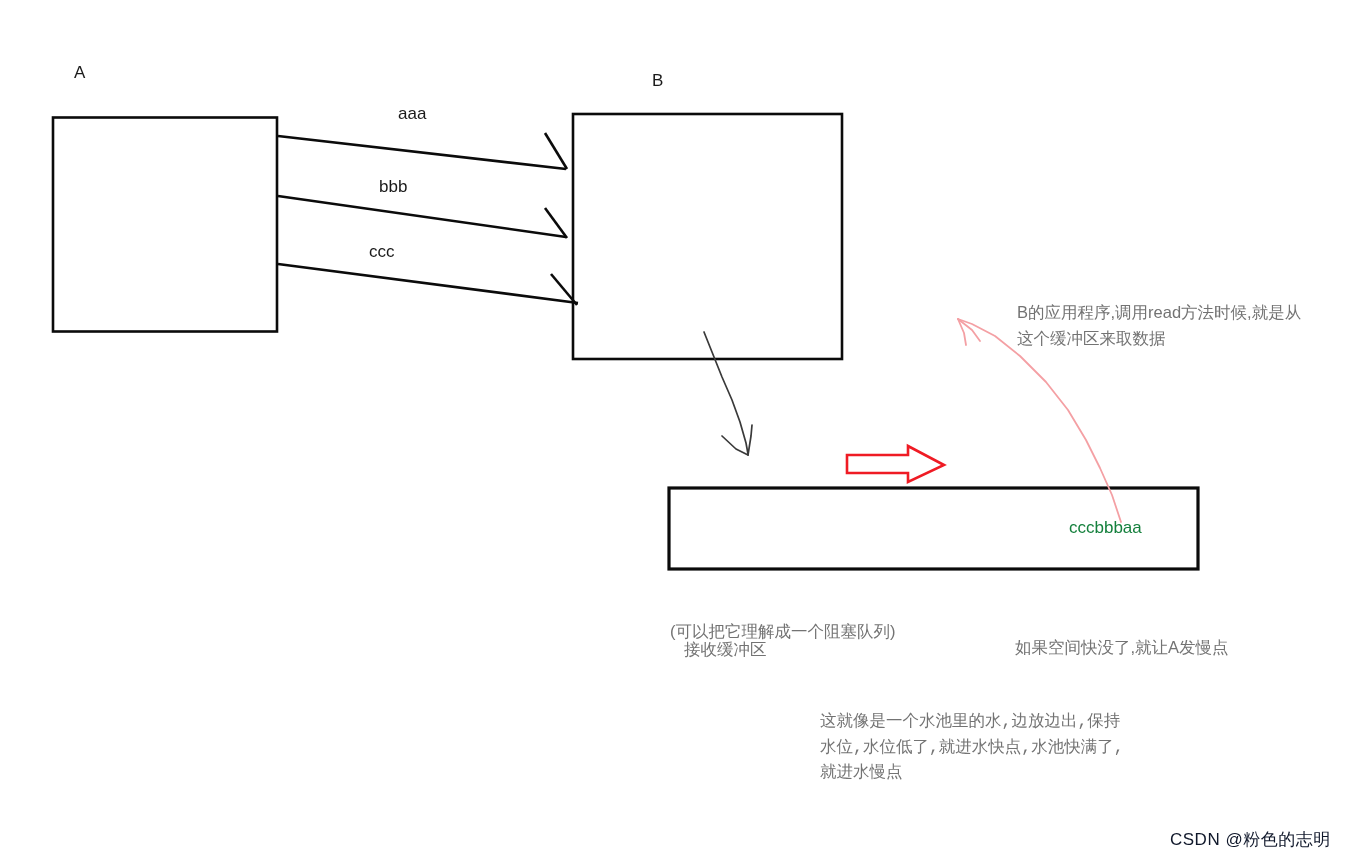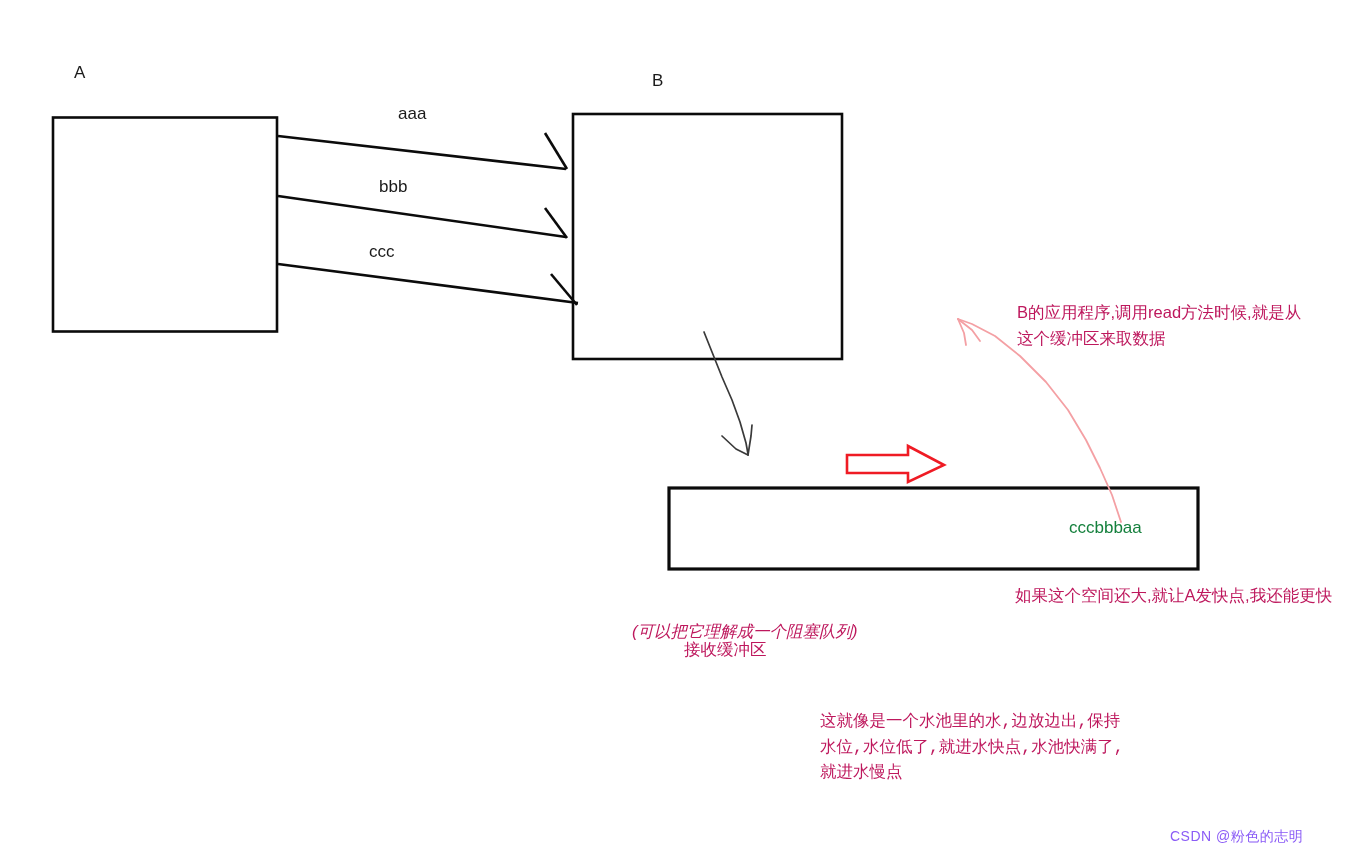--- a/index.html
+++ b/index.html
@@ -30,33 +30,33 @@
     color: #1a1a1a;
     font-size: 17px;
     line-height: 1.2;
     white-space: nowrap;
   }
   .lbl-box {
     font-size: 17px;
   }
   .note {
     position: absolute;
-    color: #be185d;
+    color: #737373;
     font-size: 16.5px;
     line-height: 1.55;
     white-space: pre-line;
   }
   .note-narrow {
     width: 310px;
     white-space: normal;
   }
   .watermark {
     position: absolute;
-    color: #8b5cf6;
-    font-size: 14px;
+    color: #0f172a;
+    font-size: 17px;
     letter-spacing: 0.5px;
     white-space: nowrap;
   }
   .buffer-text {
     position: absolute;
     color: #15803d;
     font-size: 17px;
     white-space: nowrap;
   }
 </style>
@@ -112,22 +112,22 @@
   <div class="lbl" style="left:379px; top:177px;">bbb</div>
 
   <div class="lbl" style="left:369px; top:242px;">ccc</div>
 
   <div class="buffer-text" style="left:1069px; top:518px;">cccbbbaa</div>
 
   <div class="note note-narrow" style="left:1017px; top:300px; width:300px;">B的应用程序,调用read方法时候,就是从这个缓冲区来取数据</div>
 
   <div class="note" style="left:684px; top:592px;margin-top:45px;">接收缓冲区</div>
 
-  <div class="note" style="left:632px; top:619px;font-style:italic;">(可以把它理解成一个阻塞队列)</div>
+  <div class="note" style="left:670px; top:619px;">(可以把它理解成一个阻塞队列)</div>
 
-  <div class="note" style="left:1015px; top:583px;">如果这个空间还大,就让A发快点,我还能更快</div>
 
+  <div class="note" style="left:1015px; top:635px;">如果空间快没了,就让A发慢点</div>
 
   <div class="note note-narrow" style="left:820px; top:709px; width:308px;font-family:Liberation Mono, monospace;">这就像是一个水池里的水,边放边出,保持水位,水位低了,就进水快点,水池快满了,就进水慢点</div>
 
   <div class="watermark" style="left:1170px; top:828px;">CSDN @粉色的志明</div>
 
 </div>
 
 </body></html>

